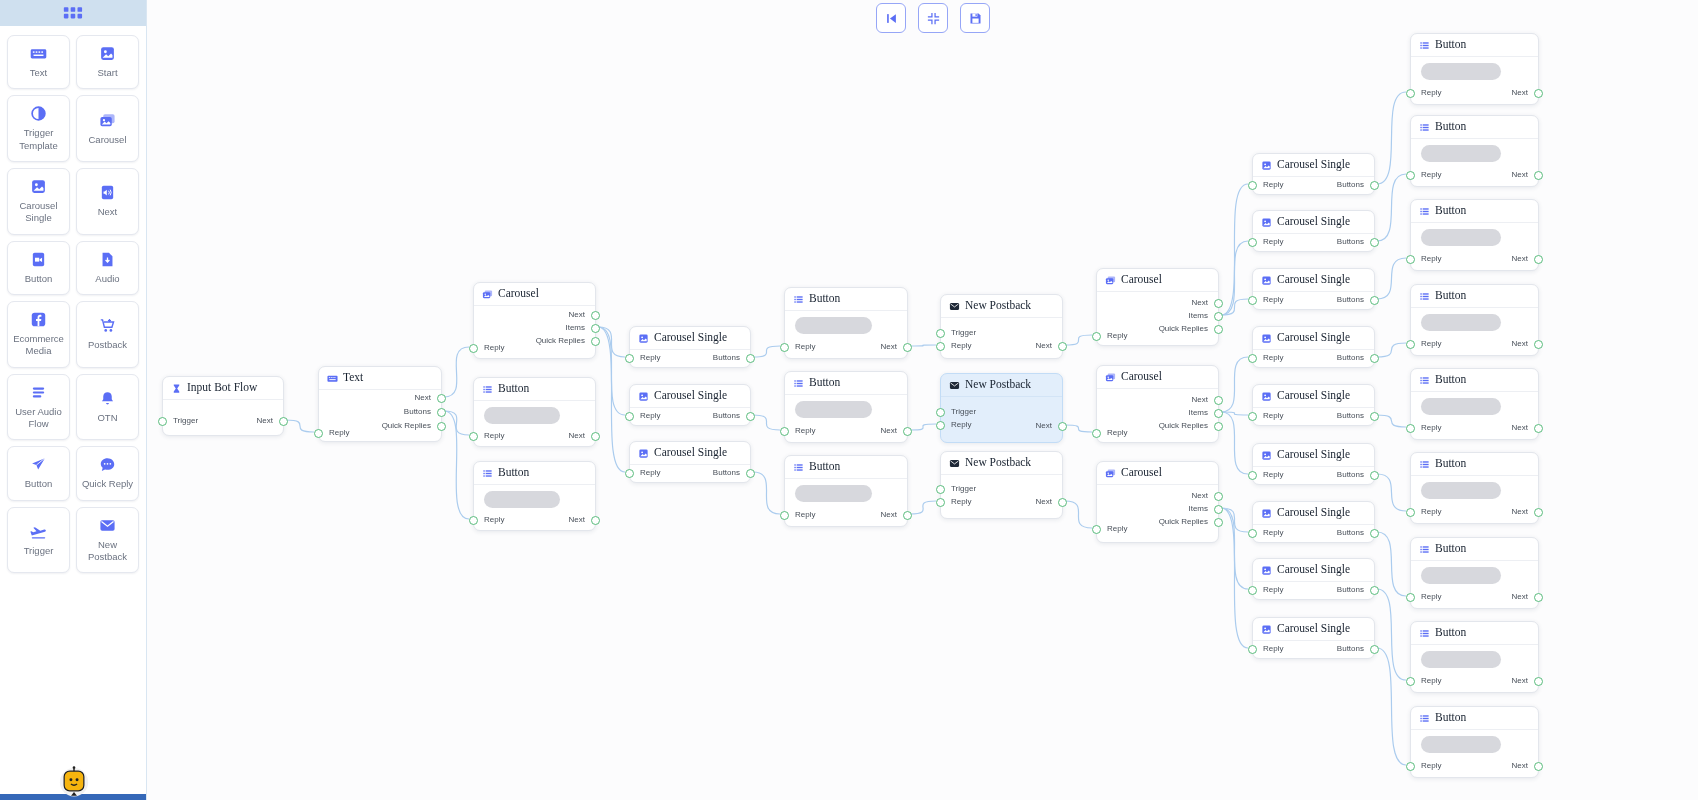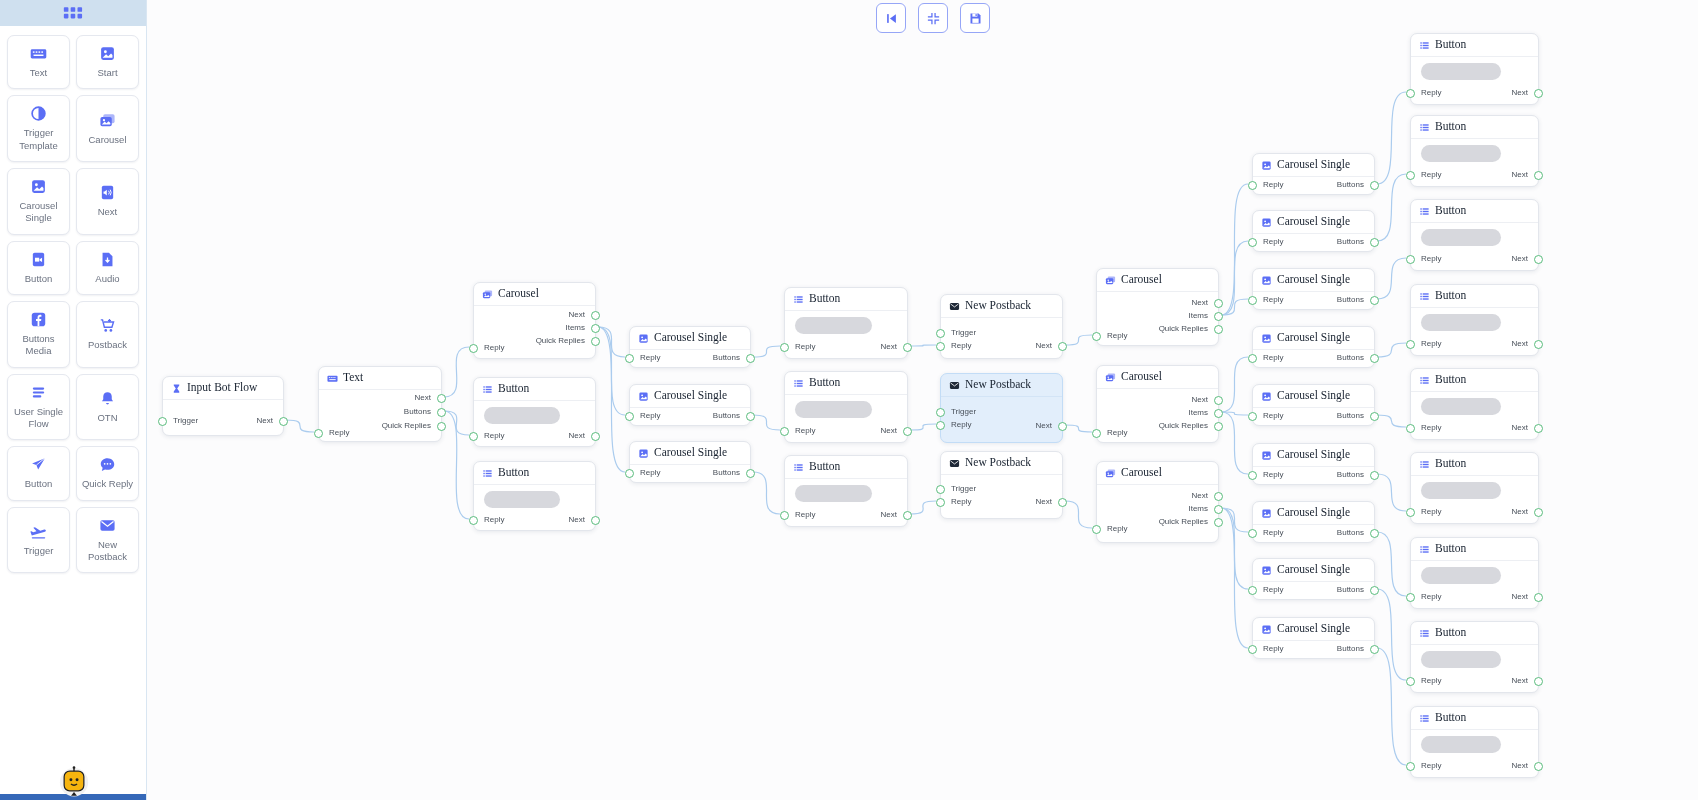--- a/index.html
+++ b/index.html
@@ -903,21 +903,21 @@
           </span>
           <span class="side-label">Audio</span>
         </div>
         <div class="side-item">
           <span class="icon i-side">
             <svg viewBox="0 0 24 24">
               <rect x="2.5" y="2.5" width="19" height="19" rx="4" fill="currentColor"></rect>
               <path d="M13.2 21v-7h2.4l.4-2.8h-2.8V9.4c0-.8.3-1.4 1.5-1.4h1.4V5.5c-.3 0-1.1-.1-2-.1-2 0-3.4 1.2-3.4 3.5v2.3H8.5V14h2.2v7z" fill="#fff"></path>
             </svg>
           </span>
-          <span class="side-label">Buttons Media</span>
+          <span class="side-label">Ecommerce Media</span>
         </div>
         <div class="side-item">
           <span class="icon i-side">
             <svg viewBox="0 0 24 24">
               <path d="M2.5 4H5l2.6 10.5h10.6l2.3-7.5H7" fill="none" stroke="currentColor" stroke-width="2"></path>
               <circle cx="9.5" cy="19" r="1.9" fill="currentColor"></circle>
               <circle cx="16.8" cy="19" r="1.9" fill="currentColor"></circle>
               <path d="M14.8 2.8v4.4M12.6 5h4.4" stroke="currentColor" stroke-width="1.8"></path>
             </svg>
           </span>
@@ -926,21 +926,21 @@
         <div class="side-item">
           <span class="icon i-side">
             <svg viewBox="0 0 24 24">
               <g fill="currentColor">
                 <rect x="4" y="5" width="16" height="3" rx="1.5"></rect>
                 <rect x="4" y="10.5" width="16" height="3" rx="1.5"></rect>
                 <rect x="4" y="16" width="12" height="3" rx="1.5"></rect>
               </g>
             </svg>
           </span>
-          <span class="side-label">User Single Flow</span>
+          <span class="side-label">User Audio Flow</span>
         </div>
         <div class="side-item">
           <span class="icon i-side">
             <svg viewBox="0 0 24 24">
               <path d="M12 3a6 6 0 0 0-6 6v4l-1.8 3h15.6L18 13V9a6 6 0 0 0-6-6z" fill="currentColor"></path>
               <path d="M10 18.5a2 2 0 0 0 4 0z" fill="currentColor"></path>
             </svg>
           </span>
           <span class="side-label">OTN</span>
         </div>

